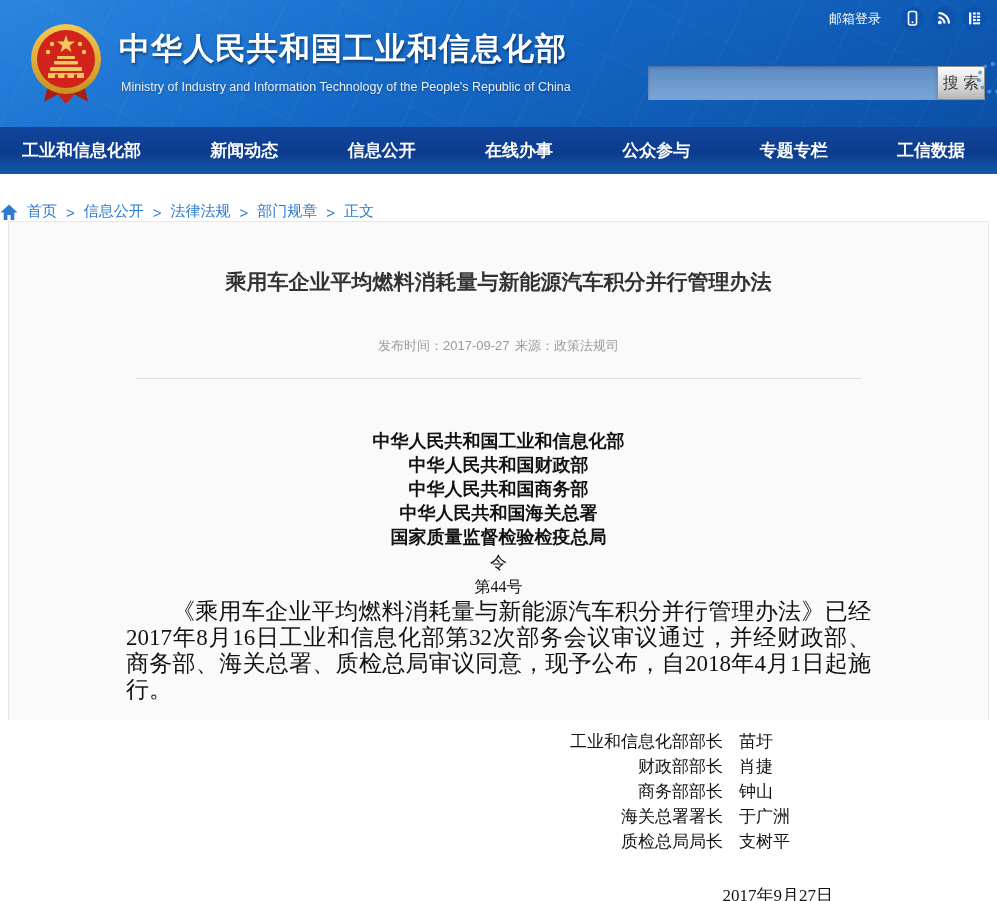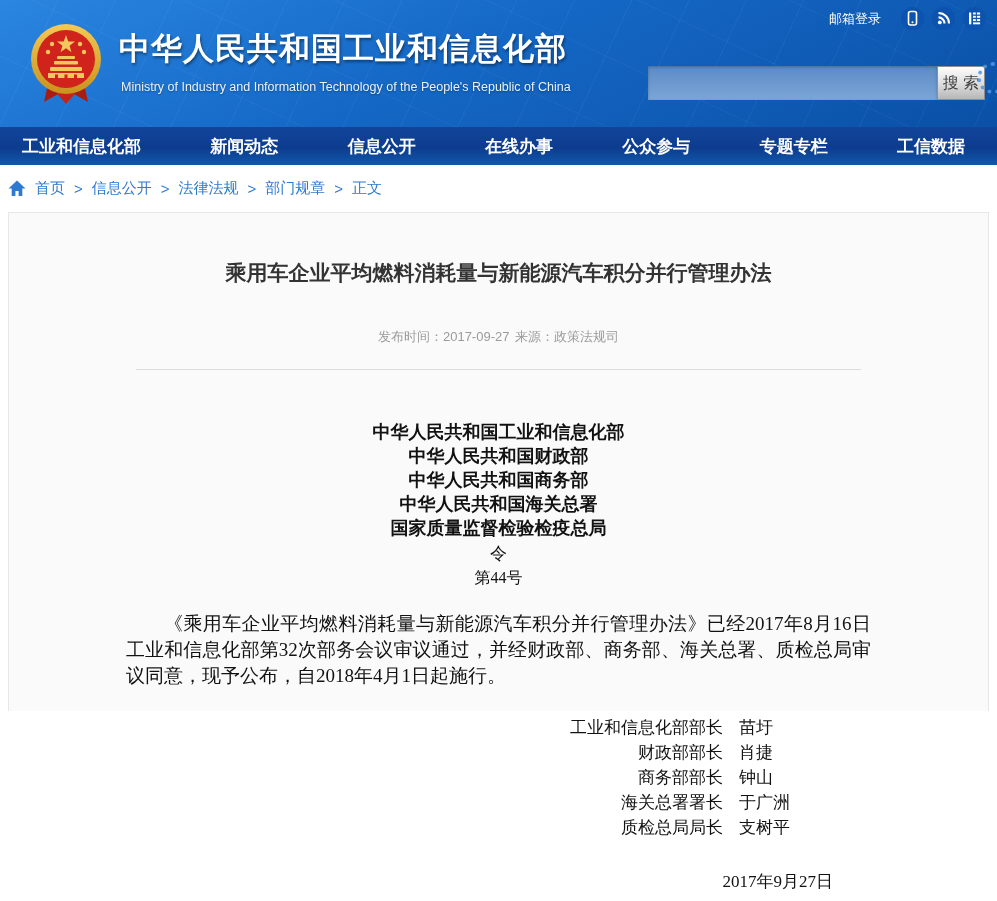--- a/index.html
+++ b/index.html
@@ -50,30 +50,30 @@
     background:linear-gradient(180deg,#fdfdfd 0%,#dcdcdc 55%,#b7b7b7 100%);
     color:#3f3f3f; font-size:16px; font-family:inherit;
   }
   .gear-deco {
     position:absolute; right:-12px; top:62px; width:32px; height:32px;
     border-radius:50%; border:4px dotted #4f97e4; opacity:.85;
   }
 
   
   .nav {
-    height:38px; display:flex; align-items:center; justify-content:space-between;
+    height:47px; display:flex; align-items:center; justify-content:space-between;
     padding:0 32px 0 22px;
     background:linear-gradient(180deg,#11459b 0%, #0d3c8e 55%, #1158aa 100%);
   }
   .nav-item { color:#fff; font-size:17px; font-weight:bold; cursor:pointer; white-space:nowrap; }
 
   
   .breadcrumb {
-    height:47px; background:#fff; display:flex; align-items:center;
-    padding-left:8px; font-size:15px; color:#2e7ad1;
+    height:47px; background:#fff; display:flex; align-items:flex-end;
+    font-size:15px; color:#2e7ad1;
   }
   .crumb { cursor:pointer; margin:0 5px; }
   .crumb-sep { color:#2e7ad1; margin:0 4px; }
   .home-icon { display:flex; align-items:center; margin-right:4px; cursor:pointer; }
 
   
   .card {
     margin:0 8px; height:499px; background:#fafafa;
     border:1px solid #e7e7e7; border-bottom:none;
   }
@@ -87,21 +87,21 @@
 
   .article-body {
     width:745px; margin:0 auto; color:#121212;
     font-family:"Liberation Serif","DejaVu Serif",serif;
   }
   .issuer { text-align:center; font-size:18px; font-weight:bold; line-height:24px; }
   .issuer-first { margin-top:50px; }
   .decree { text-align:center; font-size:17px; line-height:25px; margin-top:1px; }
   .decree-number { text-align:center; font-size:16px; line-height:24px; }
   .para {
-    margin-top:21px; font-size:19px; line-height:26px;
+    font-size:23px; line-height:26px;
     text-indent:2em; text-align:justify;
   }
   .signatures { margin-top:26px; }
   .sig-row { display:flex; font-size:17px; line-height:25px;align-items:center; }
   .sig-title { width:597px; text-align:right; }
   .sig-name { padding-left:16px; white-space:nowrap; }
   .article-date { margin-top:30px; text-align:right; padding-right:38px; font-size:17px; }
 </style>
 </head>
 <body>

